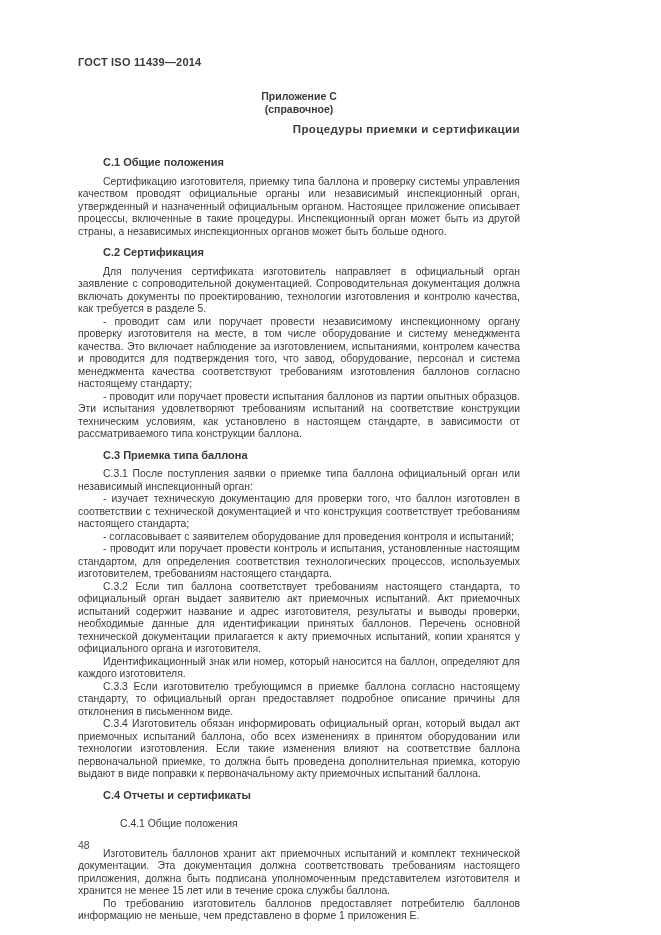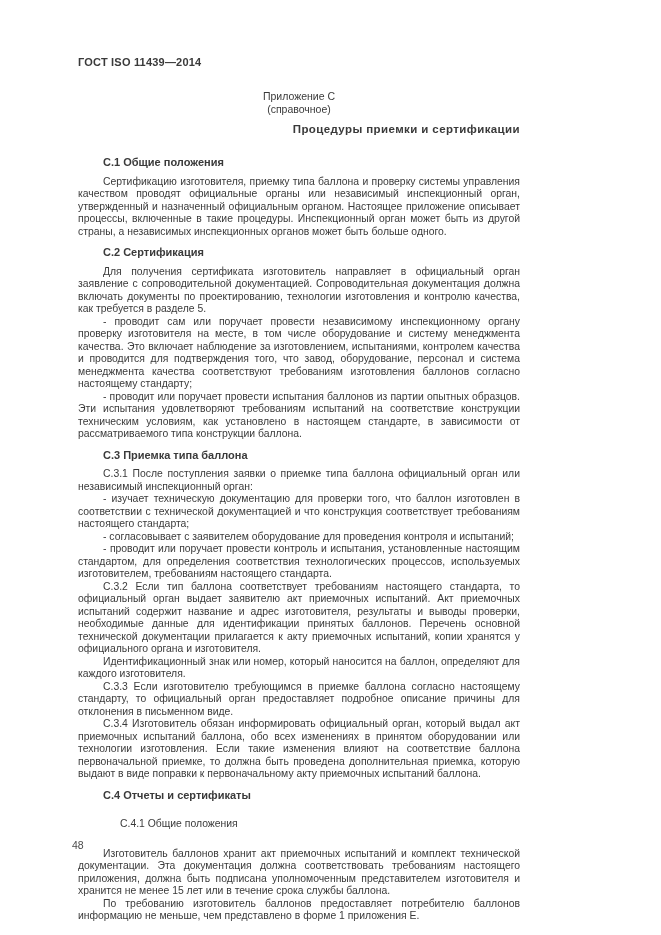--- a/index.html
+++ b/index.html
@@ -23,21 +23,21 @@
   .doc-header {
     font-size: 11px;
     font-weight: bold;
     line-height: 13px;
     letter-spacing: 0.2px;
   }
   .appendix {
     margin-top: 21px;
     text-align: center;
     font-size: 10.5px;
-    font-weight: normal;
+    font-weight: bold;
     line-height: 13px;
   }
   .appendix-title {
     margin-top: 6px;
     text-align: right;
     font-size: 11.5px;
     font-weight: bold;
     line-height: 14px;
     letter-spacing: 0.4px;
   }
@@ -60,21 +60,21 @@
   }
   .sub-heading {
     margin: 17px;
     padding-left: 25px;
     font-weight: normal;
     font-size: 10.4px;
     line-height: 12.5px;
   }
   .page-number {
     position: absolute;
-    left: 72px;
+    left: 78px;
     top: 839px;
     font-size: 10.5px;
     color: #4a4a4a;
   }
 </style>
 </head>
 <body>
 
 <div class="page">
   <div class="inner">

